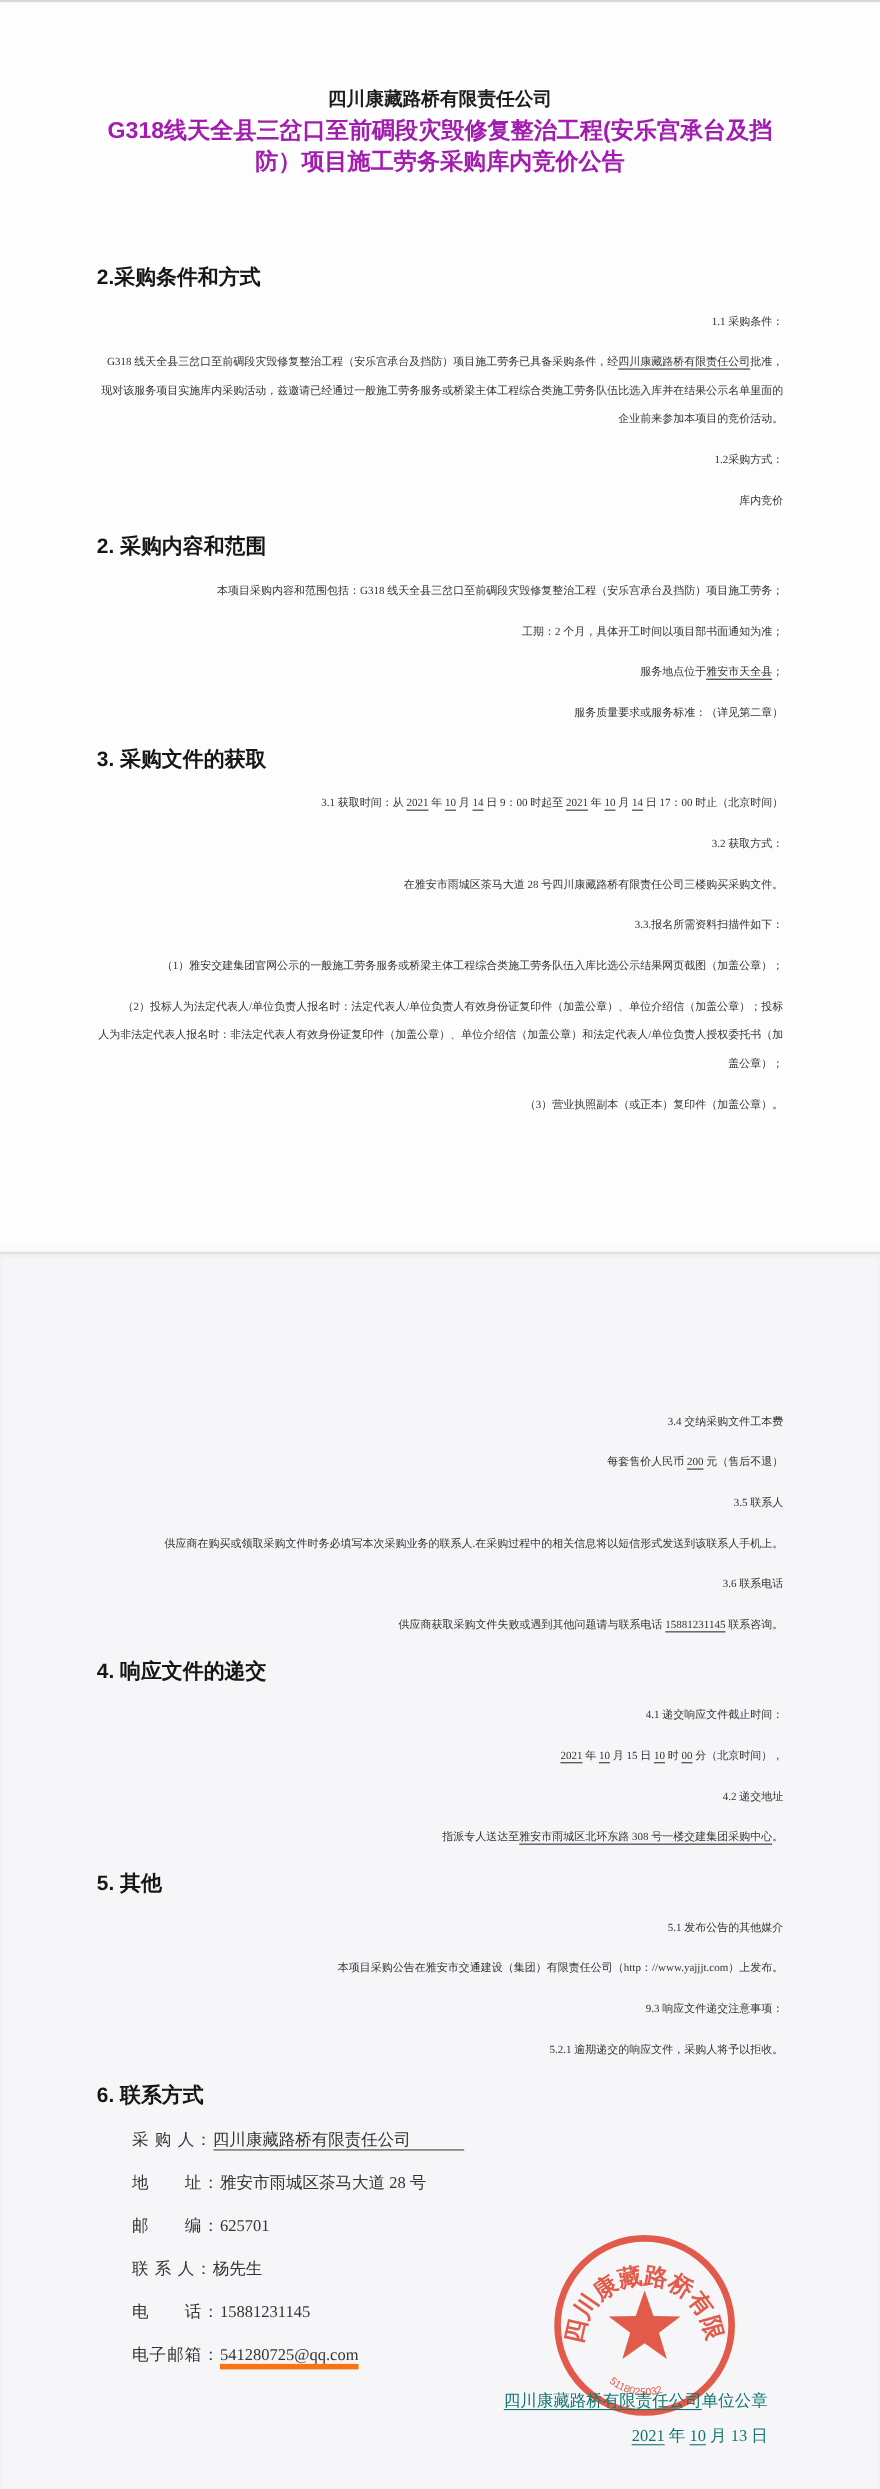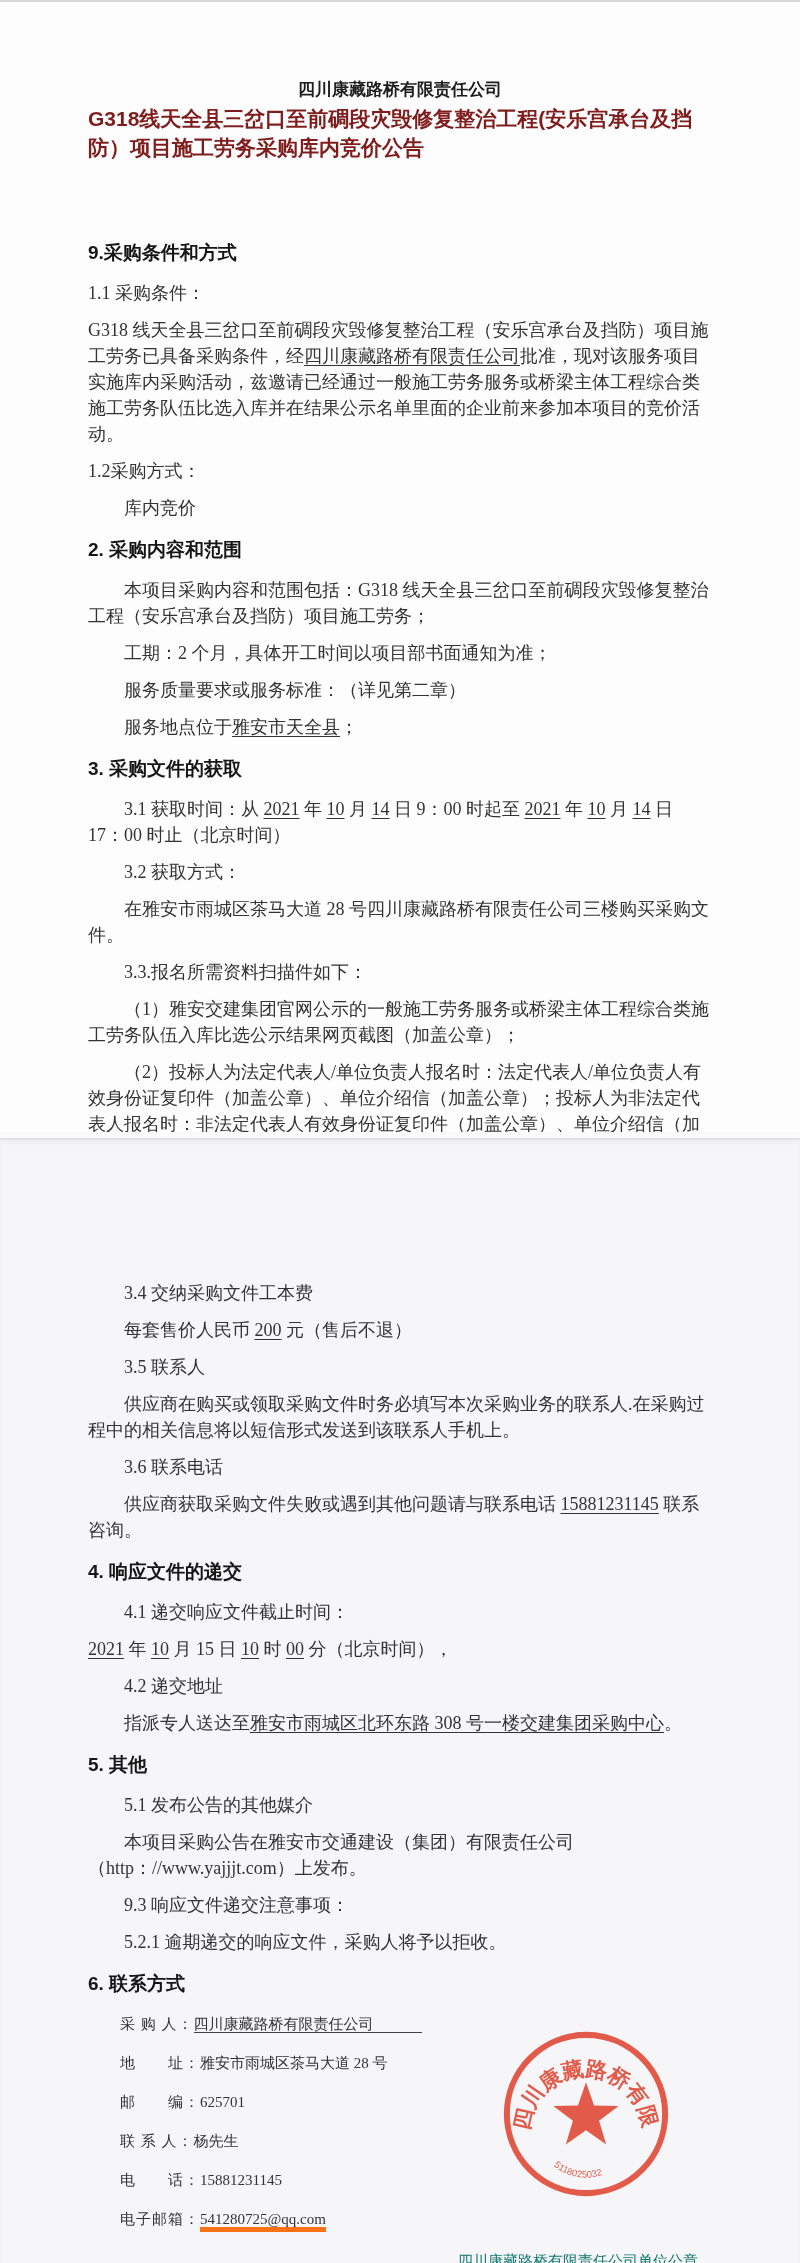--- a/index.html
+++ b/index.html
@@ -34,41 +34,42 @@
   .doc-title{
     text-align:center;
     font-family:"Liberation Sans","DejaVu Sans",sans-serif;
     font-weight:bold;
     font-size:17px;
     line-height:24px;
     margin:0 0 2px;
     color:#1d1d1d;
   }
   .doc-subtitle{
-    text-align:left;
+    text-align:center;
     font-family:"Liberation Sans","DejaVu Sans",sans-serif;
     font-weight:bold;
     font-size:21px;
     line-height:29px;
     margin:0 0 78px;
-    color:#7f1d1d;
+    color:#a21caf;
   }
   .sec-h{
     font-family:"Liberation Sans","DejaVu Sans",sans-serif;
     font-weight:bold;
     font-size:19px;
     line-height:26px;
     margin:16px 0 14px;
     color:#161616;
   }
   p.body{
-    font-size:18px;
+    font-size:10px;
     line-height:26px;
     margin:0 0 11px;
     color:#333;
+    text-align:right;
   }
   p.ind{text-indent:2em;}
   .u{text-decoration:underline;text-underline-offset:3px;}
   .contact-row{
     font-size:15px;
     line-height:26px;
     margin:0 0 13px;
     color:#333;
   }
   .contact-label{letter-spacing:1px;}
@@ -97,31 +98,31 @@
 </style>
 </head>
 <body>
 
 <div class="scan">
 
   <div class="page page1">
     <p class="doc-title">四川康藏路桥有限责任公司</p>
     <p class="doc-subtitle">G318线天全县三岔口至前碉段灾毁修复整治工程(安乐宫承台及挡防）项目施工劳务采购库内竞价公告</p>
 
-    <h2 class="sec-h">9.采购条件和方式</h2>
+    <h2 class="sec-h">2.采购条件和方式</h2>
     <p class="body">1.1 采购条件：</p>
     <p class="body"><span>G318 线天全县三岔口至前碉段灾毁修复整治工程（安乐宫承台及挡防）项目施工劳务已具备采购条件，经</span><span class="u">四川康藏路桥有限责任公司</span><span>批准，现对该服务项目实施库内采购活动，兹邀请已经通过一般施工劳务服务或桥梁主体工程综合类施工劳务队伍比选入库并在结果公示名单里面的企业前来参加本项目的竞价活动。</span></p>
     <p class="body">1.2采购方式：</p>
     <p class="body ind">库内竞价</p>
 
     <h2 class="sec-h">2. 采购内容和范围</h2>
     <p class="body ind">本项目采购内容和范围包括：G318 线天全县三岔口至前碉段灾毁修复整治工程（安乐宫承台及挡防）项目施工劳务；</p>
     <p class="body ind">工期：2 个月，具体开工时间以项目部书面通知为准；</p>
+    <p class="body ind"><span>服务地点位于</span><span class="u">雅安市天全县</span><span>；</span></p>
     <p class="body ind">服务质量要求或服务标准：（详见第二章）</p>
-    <p class="body ind"><span>服务地点位于</span><span class="u">雅安市天全县</span><span>；</span></p>
 
     <h2 class="sec-h">3. 采购文件的获取</h2>
     <p class="body ind"><span>3.1 获取时间：从 </span><span class="u">2021</span><span> 年 </span><span class="u">10</span><span> 月 </span><span class="u">14</span><span> 日 9：00 时起至 </span><span class="u">2021</span><span> 年 </span><span class="u">10</span><span> 月 </span><span class="u">14</span><span> 日 17：00 时止（北京时间）</span></p>
     <p class="body ind">3.2 获取方式：</p>
     <p class="body ind">在雅安市雨城区茶马大道 28 号四川康藏路桥有限责任公司三楼购买采购文件。</p>
     <p class="body ind">3.3.报名所需资料扫描件如下：</p>
     <p class="body ind">（1）雅安交建集团官网公示的一般施工劳务服务或桥梁主体工程综合类施工劳务队伍入库比选公示结果网页截图（加盖公章）；</p>
     <p class="body ind">（2）投标人为法定代表人/单位负责人报名时：法定代表人/单位负责人有效身份证复印件（加盖公章）、单位介绍信（加盖公章）；投标人为非法定代表人报名时：非法定代表人有效身份证复印件（加盖公章）、单位介绍信（加盖公章）和法定代表人/单位负责人授权委托书（加盖公章）；</p>
     <p class="body ind">（3）营业执照副本（或正本）复印件（加盖公章）。</p>
 

